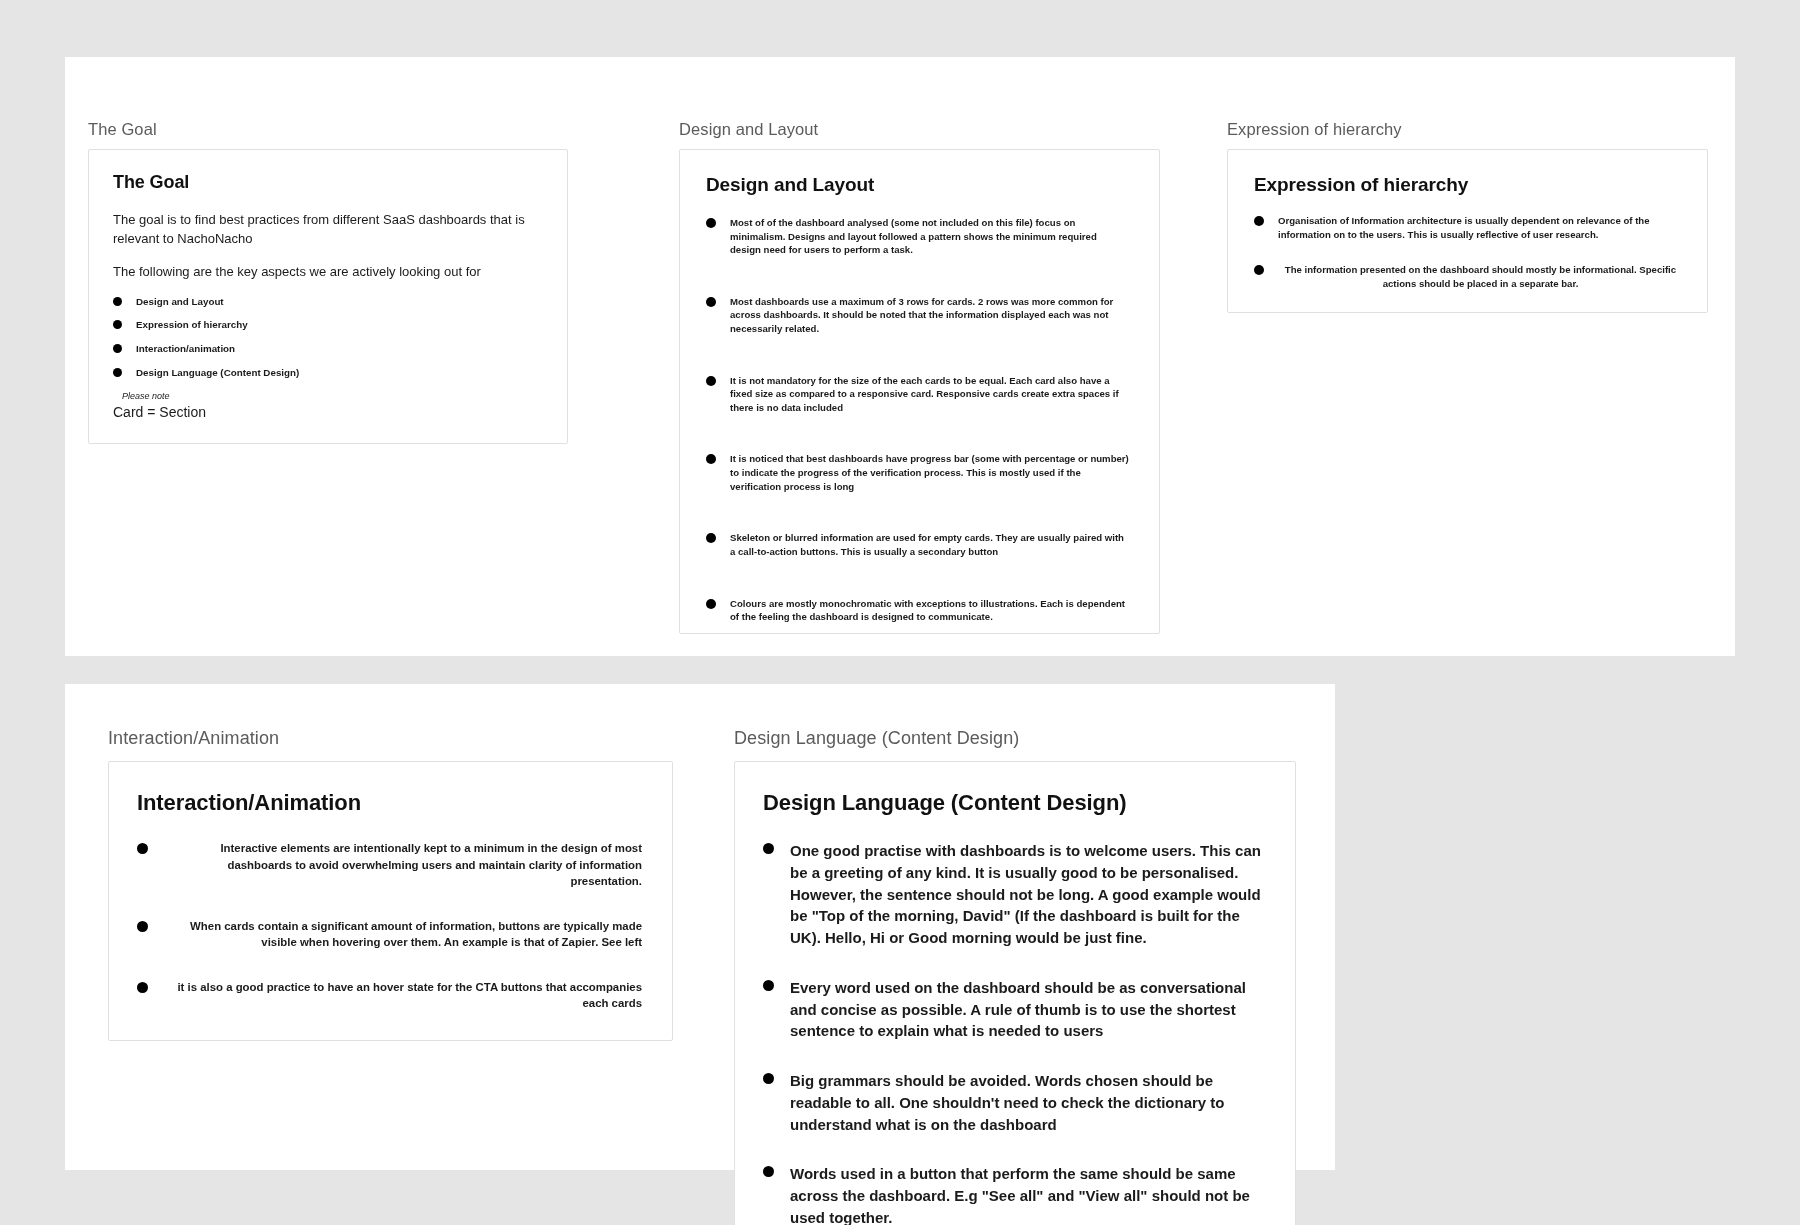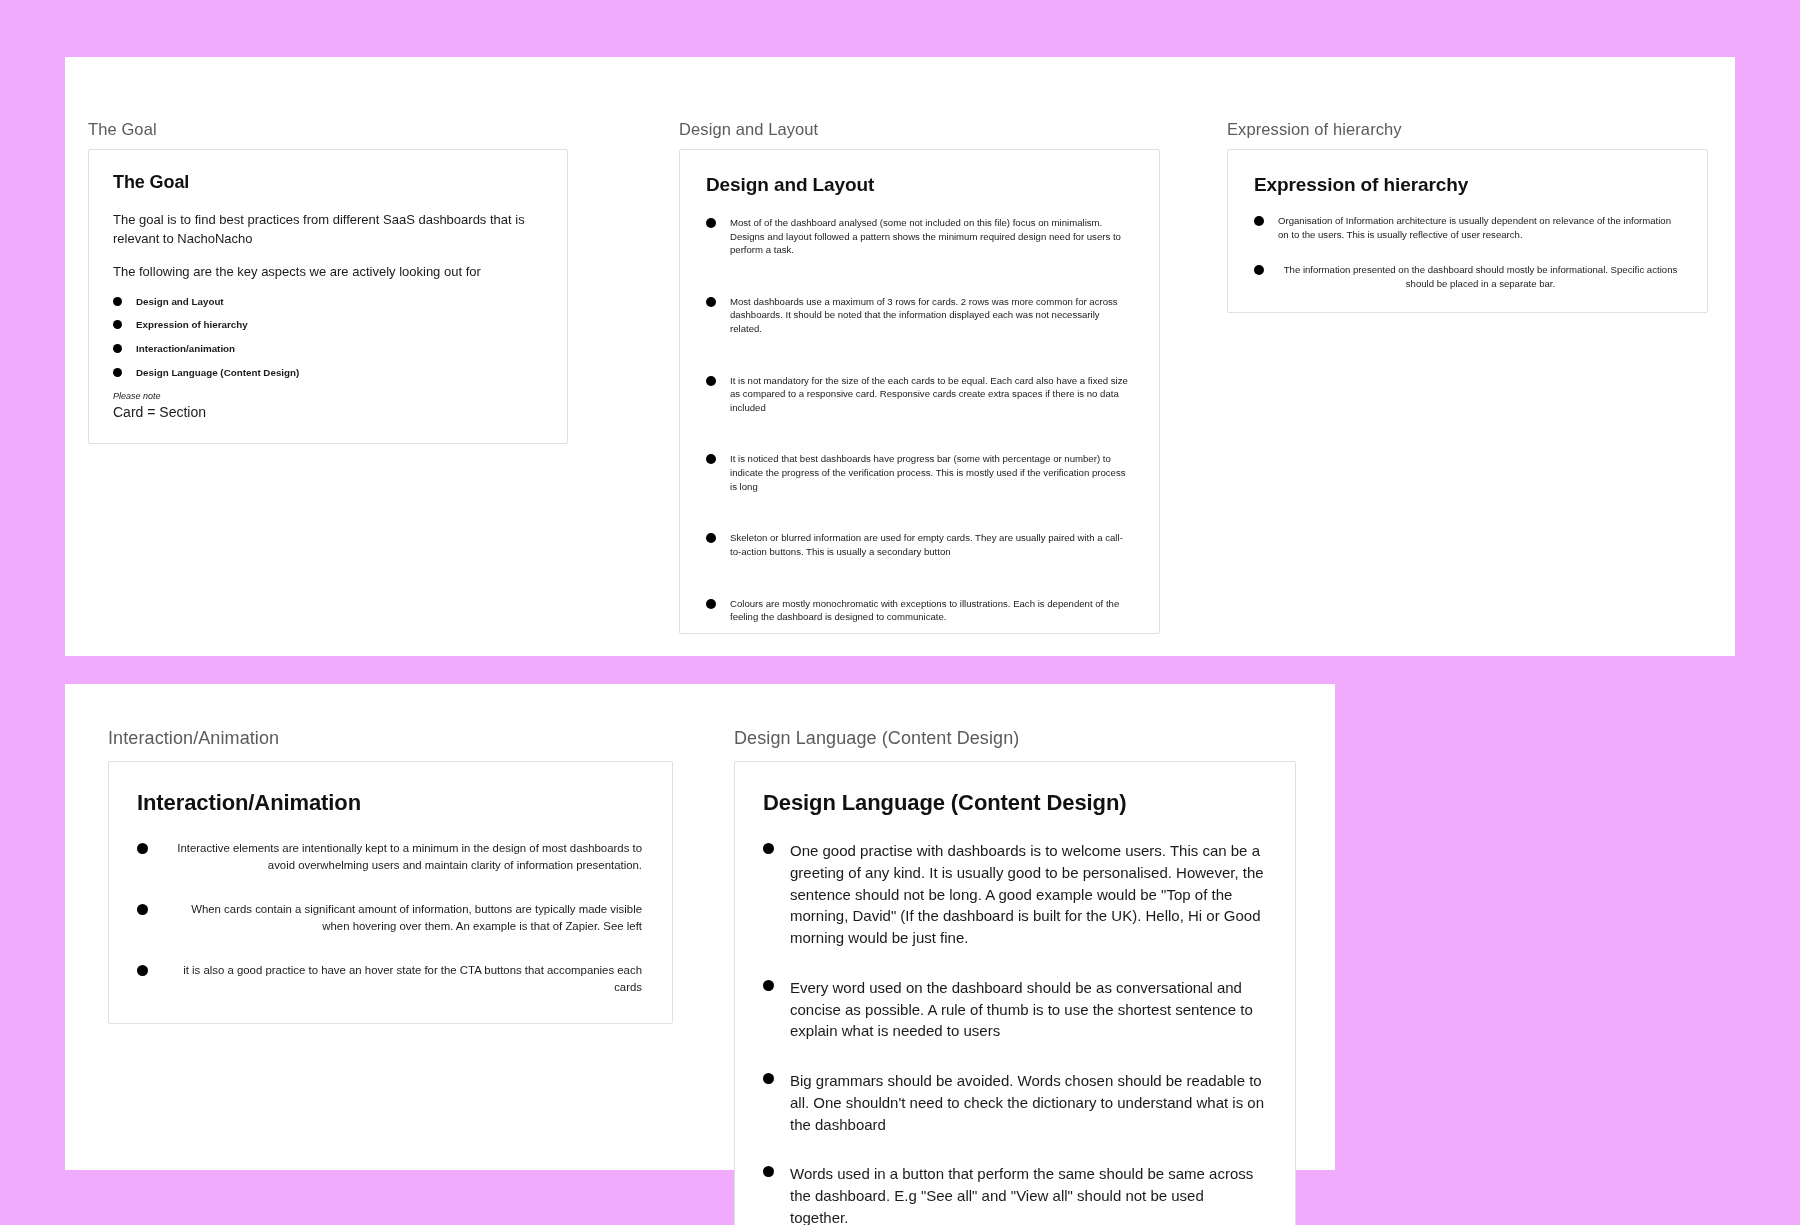--- a/index.html
+++ b/index.html
@@ -9,21 +9,21 @@
     height: 1225px;
     background: #1f6fff;
     font-family: "Liberation Sans", sans-serif;
     overflow: hidden;
   }
 
   .stage {
     position: relative;
     width: 1800px;
     height: 1225px;
-    background: #f0abfc;
+    background: #e5e5e5;
   }
 
   
   .panel {
     position: absolute;
     background: #ffffff;
   }
 
   .panel-top {
     left: 65px;
@@ -62,34 +62,35 @@
     color: #111111;
     letter-spacing: -0.1px;
   }
 
   
   ul.bullets { list-style: none; }
 
   ul.bullets li {
     position: relative;
     color: #1b1b1b;
+    font-weight: bold;
   }
 
   ul.bullets li .dot {
     position: absolute;
     left: 0;
     border-radius: 50%;
     background: #000000;
   }
 
   ul.bullets li .btext { display: block; }
 
   .para { color: #1b1b1b; }
 
-  .note-italic { font-style: italic; color: #1b1b1b; }
+  .note-italic { font-style: italic; color: #1b1b1b; margin-left: 9px; }
 
   
   .frame-goal { left: 88px; top: 120px; width: 480px; }
   .frame-goal .card { width: 480px; padding: 22px 24px 20px 24px; }
   .frame-goal .card-title { font-size: 18px; margin-bottom: 18px; }
   .frame-goal .para { font-size: 13px; line-height: 1.45; margin-bottom: 14px; }
   .frame-goal ul.bullets { margin: 4px 0 10px 0; }
   .frame-goal ul.bullets li {
     font-size: 9.8px;
     font-weight: 700;

